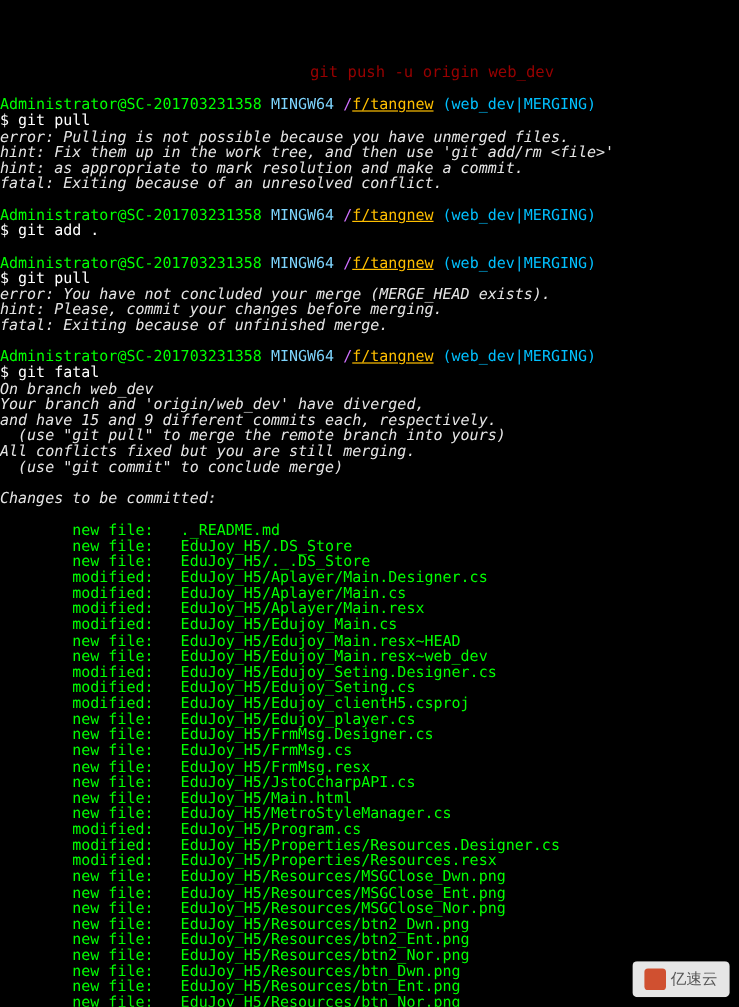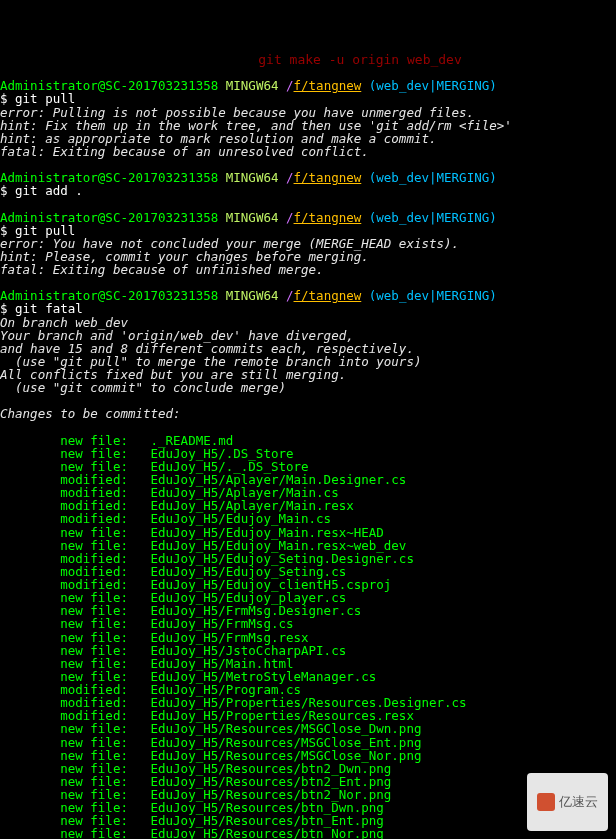--- a/index.html
+++ b/index.html
@@ -9,55 +9,55 @@
       font-size: 12.5px;
       line-height: 1.05;
       color: #c0c0c0;
       width: 616px;
       height: 839px;
       overflow: hidden;
       white-space: pre;
       padding: 0;
     }
     .prompt-user { color: #00ff00; margin-top: 36px; }
-    .prompt-mingw { color: #bef264; }
+    .prompt-mingw { color: #7dd3fc; }
     .prompt-slash { color: #d070ff; }
     .prompt-path { color: #ffbf00; text-decoration: underline; }
     .prompt-branch { color: #00c0ff; }
     .white { color: #ffffff; margin-top: 40px; }
     .out { color: #e5e5e5; font-style: italic; }
     .status-green { color: #00ff00; }
     .top-red { color: #990000; font-size: 13px; }
     .watermark {
       position: fixed;
       right: 8px;
       bottom: 8px;
       background: rgba(255,255,255,0.9);
-      padding: 20px 10px;
+      padding: 6px 10px;
       border-radius: 4px;
       font-family: Arial, sans-serif;
       font-size: 13px;
       color: #555;
       display: flex;
       align-items: center;
       gap: 4px;
     }
     .wm-icon {
       width: 18px; height: 18px;
       background: #d05030;
       border-radius: 3px;
       display:inline-block;
     }
   </style>
 </head>
 <body>
 
 
 
-<div><span class="top-red">                                 git make -u origin web_dev</span>
+<div><span class="top-red">                                 git push -u origin web_dev</span>
 
 <span><span class="prompt-user">Administrator@SC-201703231358</span> <span class="prompt-mingw">MINGW64</span> <span class="prompt-slash">/</span><span class="prompt-path">f/tangnew</span> <span class="prompt-branch">(web_dev|MERGING)</span></span>
 <span class="white">$ git pull</span>
 <span class="out">error: Pulling is not possible because you have unmerged files.
 hint: Fix them up in the work tree, and then use 'git add/rm &lt;file&gt;'
 hint: as appropriate to mark resolution and make a commit.
 fatal: Exiting because of an unresolved conflict.</span>
 
 <span><span class="prompt-user">Administrator@SC-201703231358</span> <span class="prompt-mingw">MINGW64</span> <span class="prompt-slash">/</span><span class="prompt-path">f/tangnew</span> <span class="prompt-branch">(web_dev|MERGING)</span></span>
 <span class="white">$ git add .</span>
@@ -65,21 +65,21 @@
 <span><span class="prompt-user">Administrator@SC-201703231358</span> <span class="prompt-mingw">MINGW64</span> <span class="prompt-slash">/</span><span class="prompt-path">f/tangnew</span> <span class="prompt-branch">(web_dev|MERGING)</span></span>
 <span class="white">$ git pull</span>
 <span class="out">error: You have not concluded your merge (MERGE_HEAD exists).
 hint: Please, commit your changes before merging.
 fatal: Exiting because of unfinished merge.</span>
 
 <span><span class="prompt-user">Administrator@SC-201703231358</span> <span class="prompt-mingw">MINGW64</span> <span class="prompt-slash">/</span><span class="prompt-path">f/tangnew</span> <span class="prompt-branch">(web_dev|MERGING)</span></span>
 <span class="white">$ git fatal</span>
 <span class="out">On branch web_dev
 Your branch and 'origin/web_dev' have diverged,
-and have 15 and 8 different commits each, respectively.
+and have 15 and 9 different commits each, respectively.
   (use "git pull" to merge the remote branch into yours)
 All conflicts fixed but you are still merging.
   (use "git commit" to conclude merge)
 
 Changes to be committed:</span>
 
 <span class="status-green" id="files-list">        new file:   ._README.md
         new file:   EduJoy_H5/.DS_Store
         new file:   EduJoy_H5/._.DS_Store
         modified:   EduJoy_H5/Aplayer/Main.Designer.cs

